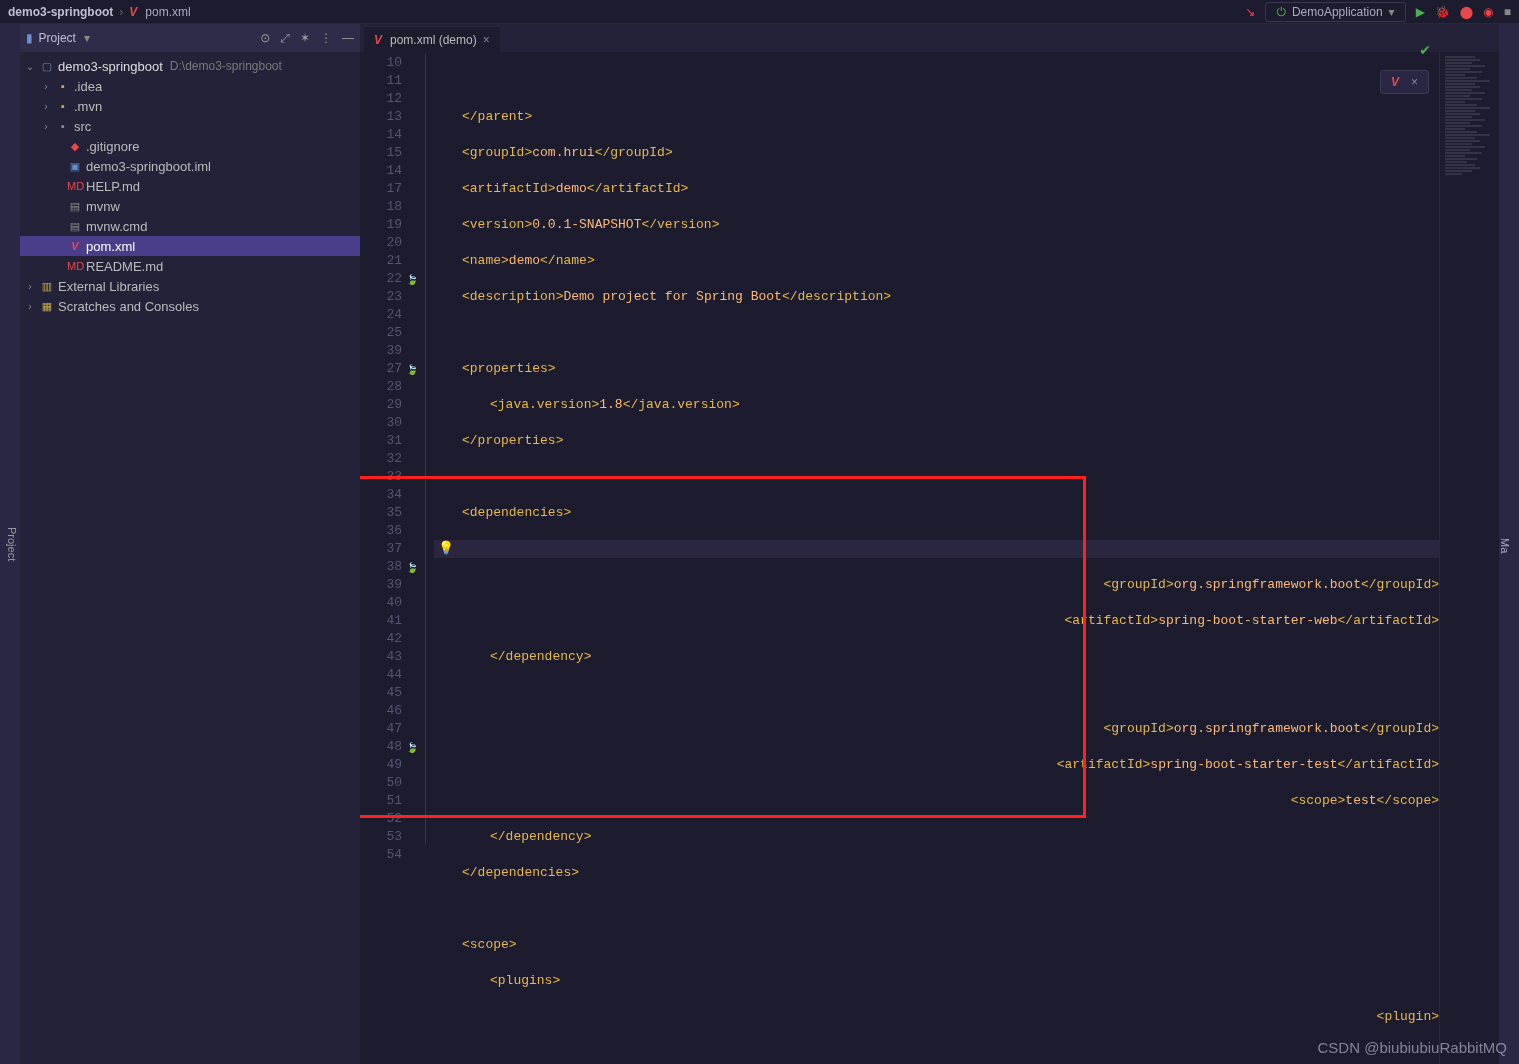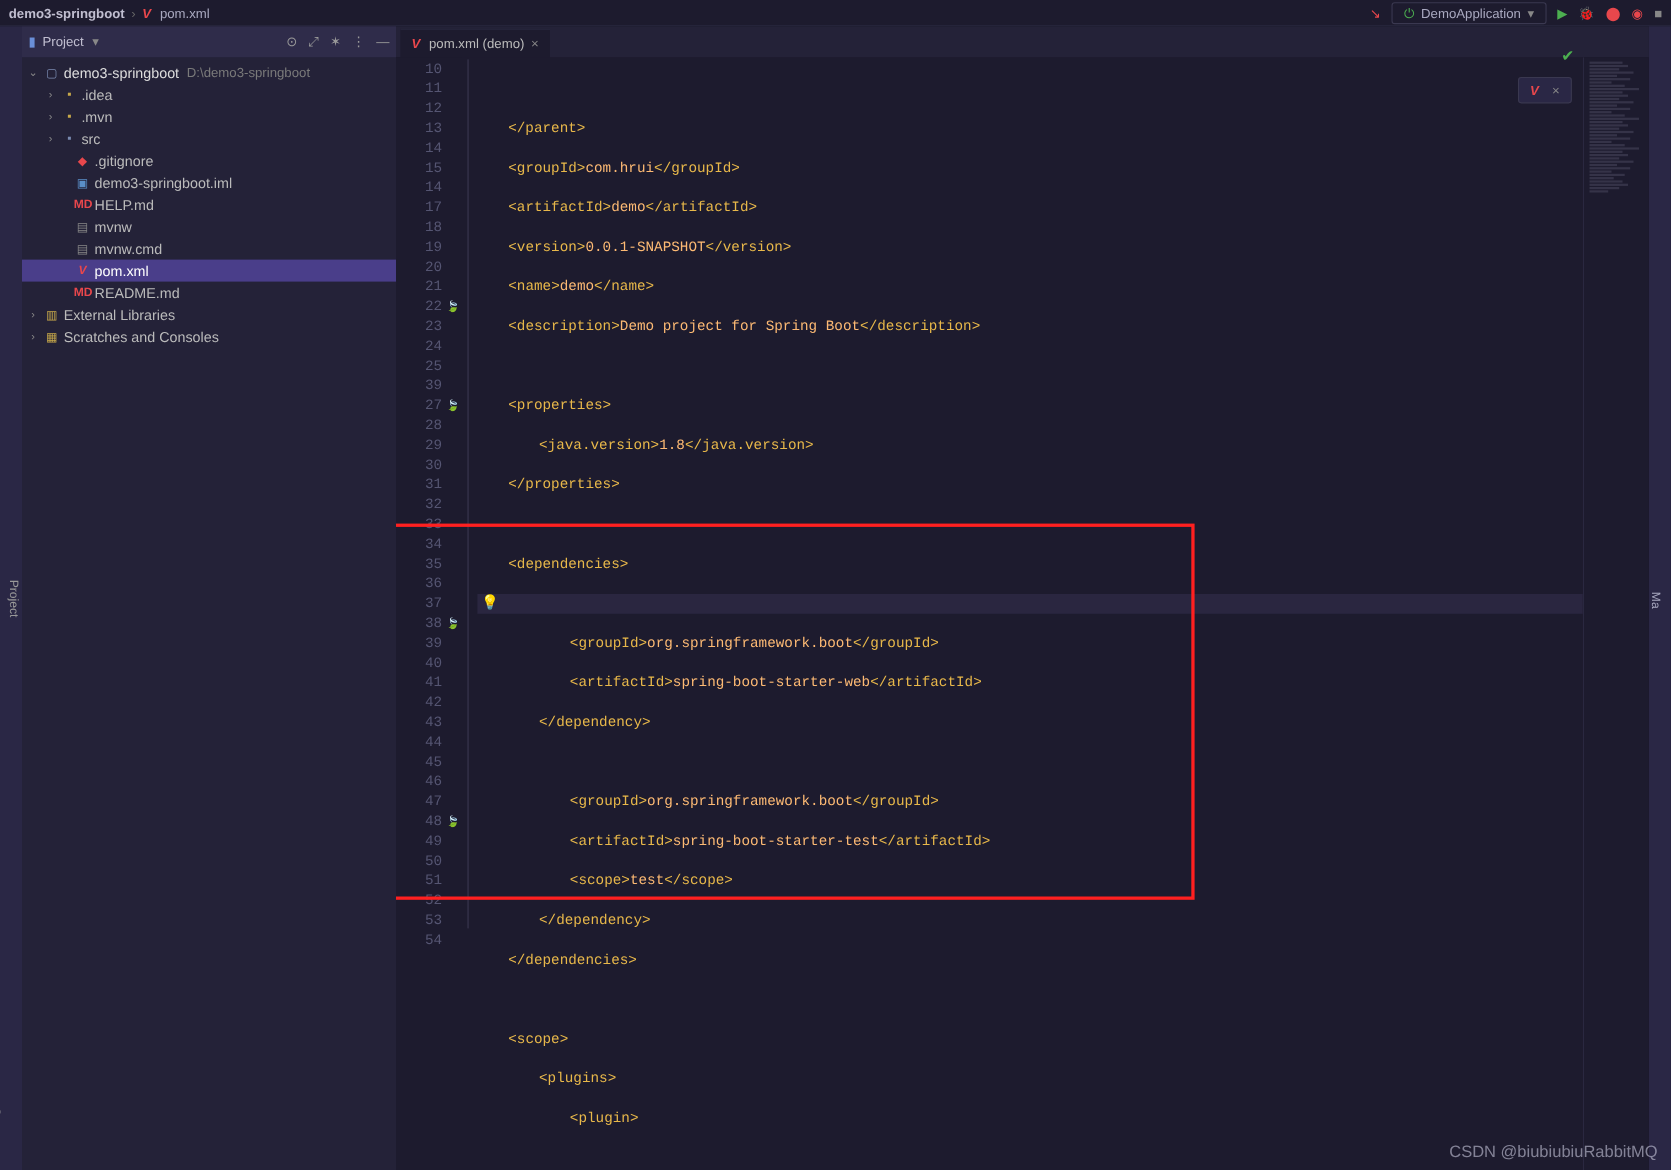--- a/index.html
+++ b/index.html
@@ -76,21 +76,21 @@
   cursor: pointer;
 }
 .tree-row.selected { background: #4a3e8a; }
 .tree-row .arrow { width: 12px; color: #888; font-size: 10px; text-align: center; }
 .tree-row .arrow.blank { visibility: hidden; }
 .tree-row .ticon { width: 16px; text-align: center; font-size: 11px; }
 .folder-ic { color: #7a8ab0; }
 .folder-dot { color: #c7a84a; }
 .file-git { color: #e8474c; }
 .file-iml { color: #5a8fc8; }
-.file-md { color: #e8474c; font-size: 9px; font-weight: bold; }
+.file-md { color: #e8474c; font-size: 9px; font-weight: normal; }
 .file-bat { color: #888; }
 .file-mvn { color: #e8474c; font-style: italic; font-weight: bold; }
 .file-lib { color: #c7a84a; }
 .file-scratch { color: #c7a84a; }
 .tree-row .label { color: #bbb; }
 .tree-row .bold-label { color: #ddd; font-weight: 500; }
 .tree-row .path { color: #7a7a7a; margin-left: 4px; font-size: 12px; }
 .editor-area {
   flex: 1;
   display: flex;
@@ -224,21 +224,21 @@
 .right-rail {
   width: 20px;
   background: #2a2745;
   writing-mode: vertical-lr;
   font-size: 11px;
   padding-top: 4px;
   text-align: center;
 }
 .i1 { padding-left: 28px; }
 .i2 { padding-left: 56px; }
-.i3 { padding-left: 84px; }
+.i3 { padding-left: 84px; text-align: right; }
 </style>
 </head>
 <body>
 
 <div class="top-bar">
   <div class="breadcrumb">
     <span class="bold">demo3-springboot</span>
     <span class="sep">›</span>
     <span class="maven-icon">V</span>
     <span>pom.xml</span>

